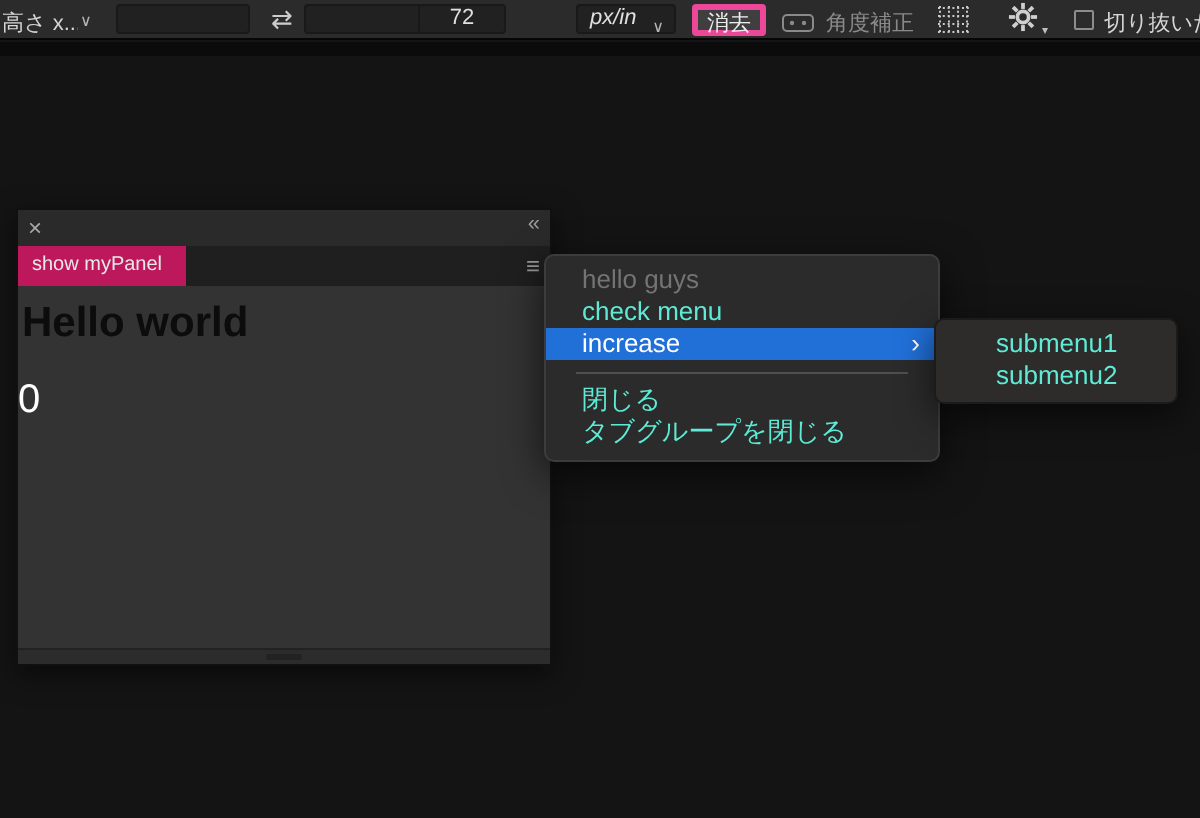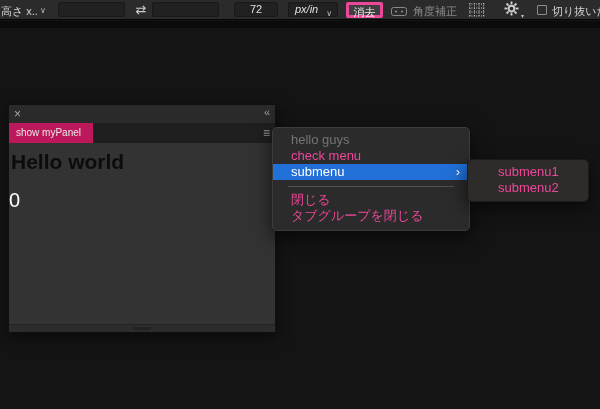--- a/index.html
+++ b/index.html
@@ -56,21 +56,21 @@
   #counter { margin:5px 0 0 0; color:#ffffff; font-size:20px; line-height:20px; }
   #panel-footer { position:relative; height:8px; background:#2c2c2c; border-top:1px solid #222222; }
   #panel-gripper { position:absolute; left:50%; top:2px; width:18px; height:3px;
     margin-left:-9px; background:#222222; border-radius:2px; }
 
   
   #context-menu { position:absolute; left:272px; top:127px; width:198px;
     background:#2b2b2b; border:1px solid #3c3c3c; border-radius:5px;
     box-shadow:0 6px 20px rgba(0,0,0,.65); padding:4px 0 6px 0; z-index:5; }
   .menu-item { position:relative; height:16px; line-height:16px; padding-left:18px;
-    font-size:13px; color:#ec4899; white-space:nowrap; cursor:default; }
+    font-size:13px; color:#5eead4; white-space:nowrap; cursor:default; }
   .menu-item.disabled { color:#747474; }
   .menu-item.highlighted { background:#2170d8; color:#ffffff; }
   .menu-arrow { position:absolute; right:9px; top:0; font-size:13px; line-height:15px; }
   .menu-separator { height:1px; background:#4f4f4f; margin:6px 15px 5px 15px; }
 
   
   #submenu { position:absolute; left:467px; top:159px; width:122px;
     background:#2e2b2b; border:1px solid #1b1b1b; border-radius:5px;
     box-shadow:0 6px 18px rgba(0,0,0,.6); padding:4px 0 5px 0; z-index:6; }
   #submenu .menu-item { padding-left:30px; font-weight:500; }
@@ -83,21 +83,21 @@
 <div id="screen">
 
   <div id="toolbar">
     <div id="aspect-dd">
       <span class="tb-label">高さ x...</span>
       <span class="tb-chevron">∨</span>
     </div>
     <div class="tb-field" style="left:58px;width:67px;"></div>
     <div id="swap">⇄</div>
     <div class="tb-field" style="left:152px;width:67px;"></div>
-    <div class="tb-field" style="left:234px;width:44px;">72</div>
+    <div class="tb-field" style="left:209px;width:44px;">72</div>
     <div class="tb-field" id="unit-dd">
       <span>px/in</span>
       <span class="tb-chevron">∨</span>
     </div>
     <div id="clear-btn">消去</div>
     <div id="straighten">
       <svg width="17" height="11" viewBox="0 0 17 11">
         <rect x="0.5" y="1.5" width="15" height="8" rx="2" fill="none" stroke="#8a8a8a"></rect>
         <circle cx="5" cy="5.5" r="1.1" fill="#8a8a8a"></circle>
         <circle cx="11" cy="5.5" r="1.1" fill="#8a8a8a"></circle>
@@ -154,21 +154,21 @@
     </div>
     <div id="panel-footer">
       <div id="panel-gripper"></div>
     </div>
   </div>
 
   <div id="context-menu">
     <div class="menu-item disabled">hello guys</div>
     <div class="menu-item">check menu</div>
     <div class="menu-item highlighted" style="background: rgb(33, 112, 216);">
-      <span>submenu</span>
+      <span>increase</span>
       <span class="menu-arrow">›</span>
     </div>
     <div class="menu-separator"></div>
     <div class="menu-item">閉じる</div>
     <div class="menu-item">タブグループを閉じる</div>
   </div>
 
   <div id="submenu">
     <div class="menu-item">submenu1</div>
     <div class="menu-item">submenu2</div>

